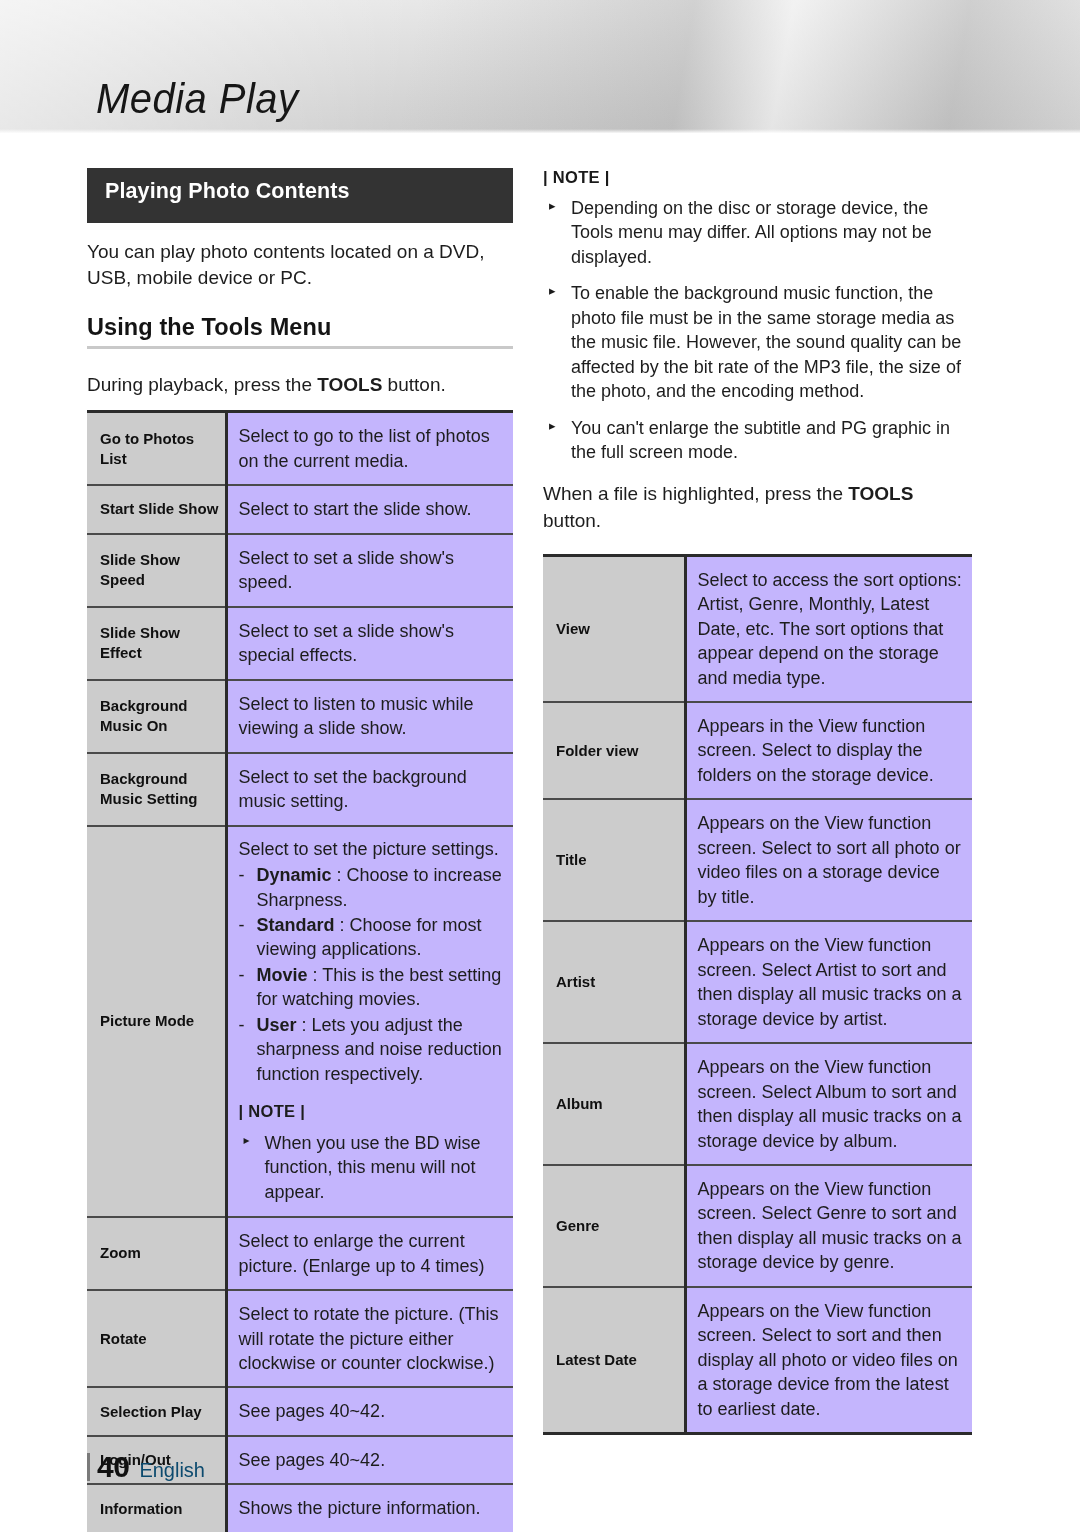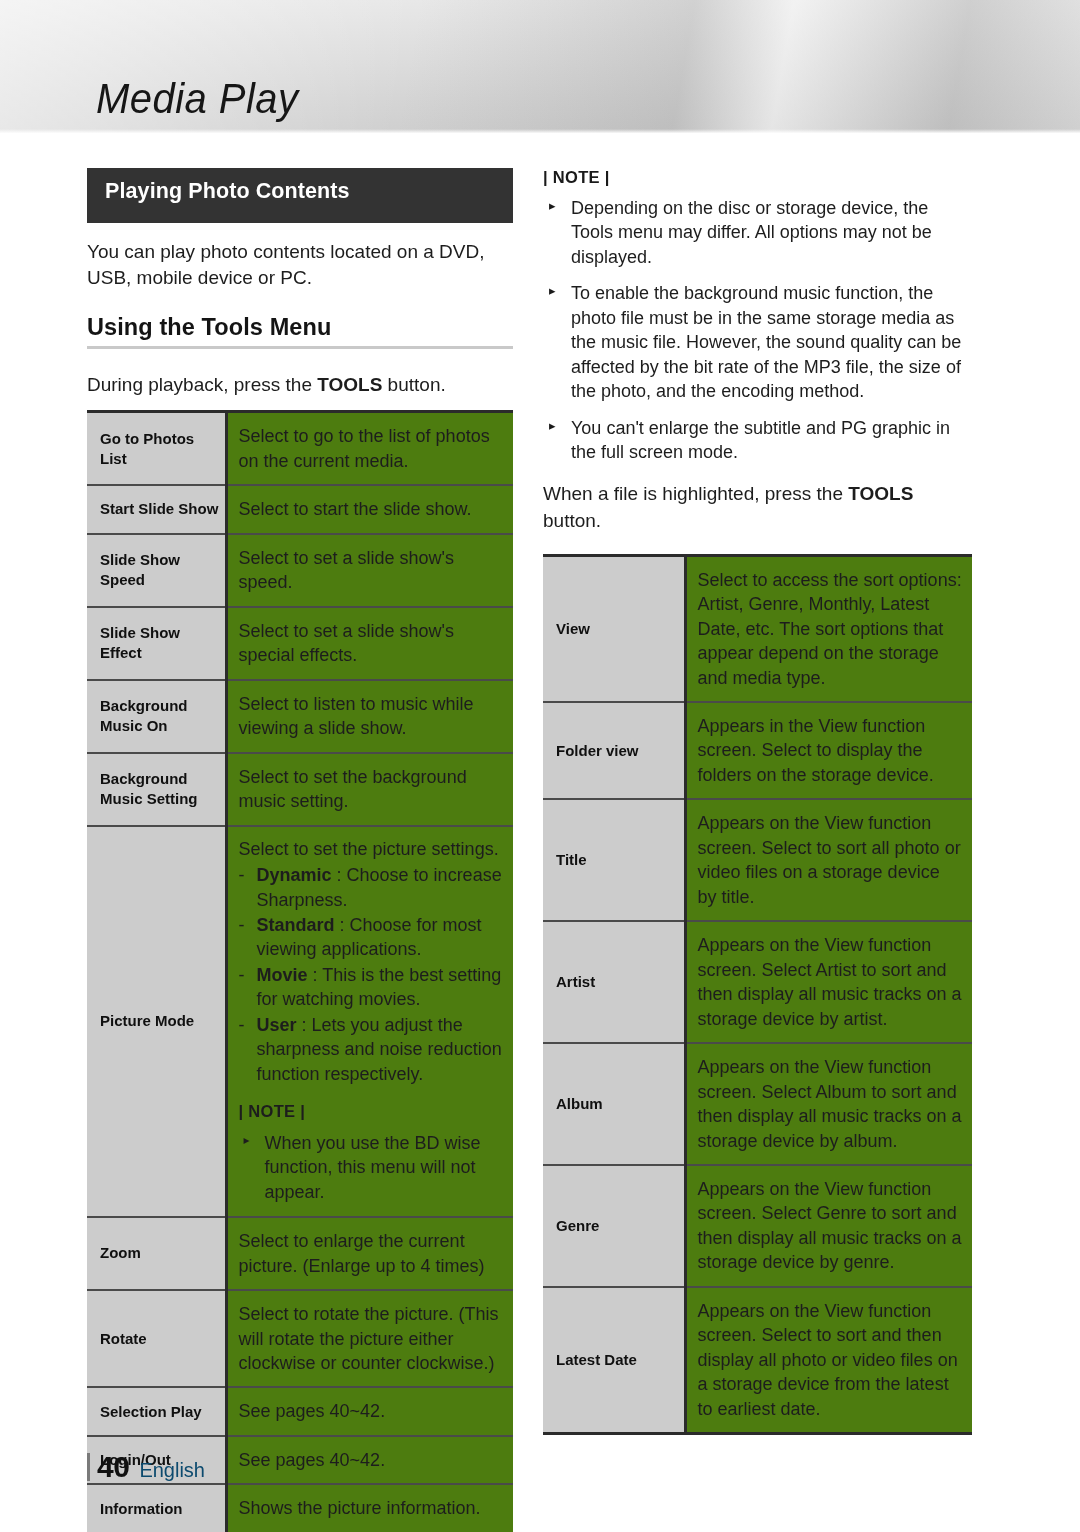--- a/index.html
+++ b/index.html
@@ -84,21 +84,21 @@
   }
   table.t td { vertical-align: middle; }
   td.k {
     background: #cccccc; color: #101010;
     font-size: 15px; font-weight: bold; line-height: 1.35;
     padding: 11px 6px 11px 13px;
     border-right: 3px solid #2b2b2b;
     border-bottom: 2px solid #4a4a4a;
   }
   td.v {
-    background: #4d7c0f; color: #1d1d1d;
+    background: #c4b5fd; color: #1d1d1d;
     font-size: 18px; line-height: 1.36;
     padding: 11px 10px 11px 11px;
     border-bottom: 2px solid #4a4a4a;
   }
   table.t tr:last-child td { border-bottom: none; }
   
   .pm-lead { margin-bottom: 2px; }
   .pm-item {
     position: relative; padding-left: 18px; margin-top: 1px;
   }

